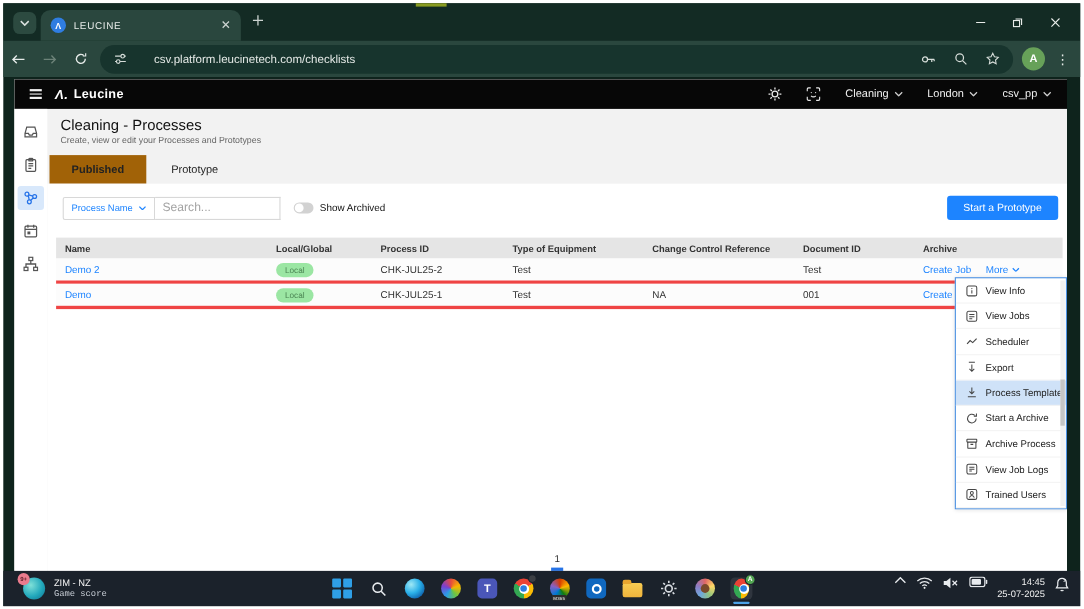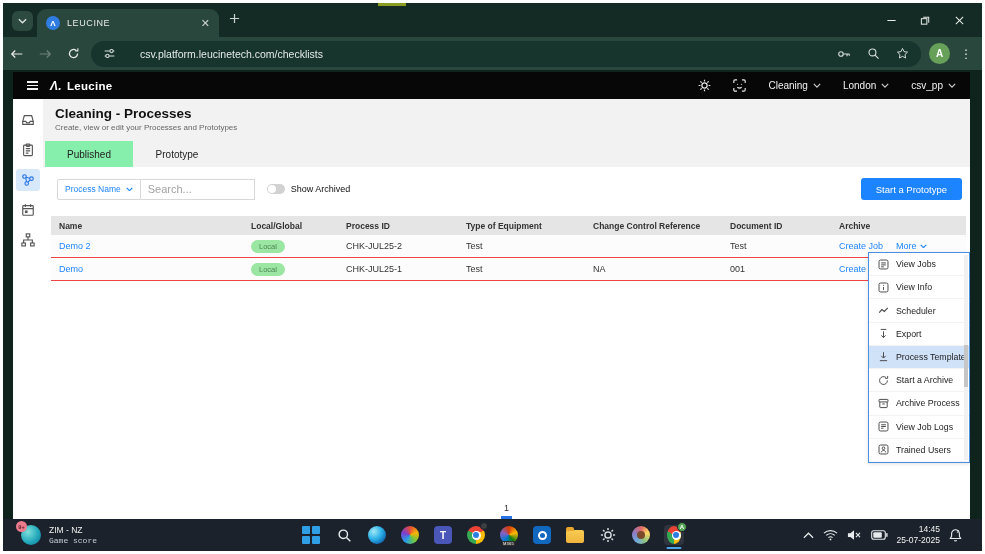--- a/index.html
+++ b/index.html
@@ -39,39 +39,39 @@
   .hdr-select { display:flex; align-items:center; gap:5px; font-size:10px; color:#f2f2f2; }
   .caret-sm { font-size:7px; color:#cfcfcf; }
 
   .app-body { flex:1; display:flex; min-height:0; }
   .sidebar { width:30px; background:#fff; padding-top:10px; display:flex; flex-direction:column; align-items:center; gap:8px; flex:0 0 auto; }
   .side-item { width:24px; height:22px; border-radius:3px; display:flex; align-items:center; justify-content:center; color:#555; }
   .side-item.active { background:#d8e8fb; color:#2472e8; }
 
   .main { flex:1; display:flex; flex-direction:column; min-width:0; position:relative; }
   .page-head { padding:7px 0 0 12px; }
-  .page-title { font-size:13.5px; font-weight:bold; color:#111; }
+  .page-title { font-size:13.5px; font-weight:normal; color:#111; }
   .page-sub { font-size:8px; color:#666; margin-top:2px; }
   .tabs { display:flex; margin-top:9px; padding-left:2px; flex:0 0 auto; }
   .tab-item { width:88px; height:26px; display:flex; align-items:center; justify-content:center; font-size:10px; color:#222; }
-  .tab-item.active { background:#86efac; font-weight:normal; }
+  .tab-item.active { background:#a16207; font-weight:bold; }
   .content { background:#fff; flex:1; display:flex; flex-direction:column; min-height:0; }
   .filter-row { display:flex; align-items:center; padding:11px 4px 10px 14px; flex:0 0 auto; }
   .field-select { height:21px; border:1px solid #d8d8d8; border-radius:2px 0 0 2px; display:flex; align-items:center; padding:0 7px; gap:5px; color:#1d84ff; font-size:8.5px; background:#fff; }
   .search-input { height:21px; width:114px; border:1px solid #d8d8d8; border-left:none; padding:0 7px; font-size:11px; color:#333; outline:none; }
   .search-input::placeholder { color:#a3a3a3; }
   .toggle { margin-left:12px; width:18px; height:10px; border-radius:5px; background:#d2d2d2; position:relative; flex:0 0 auto; }
   .toggle i { position:absolute; left:1px; top:1px; width:8px; height:8px; border-radius:50%; background:#fff; }
   .toggle-label { margin-left:6px; font-size:9px; color:#111; }
   .primary-btn { margin-left:auto; margin-right:4px; background:#1d84ff; color:#fff; font-size:9.5px; height:22px; padding:0 15px; border-radius:3px; display:flex; align-items:center; border:none; }
 
   .table { margin:6px 4px 0 8px; }
   .grid-row { display:grid; grid-template-columns:192px 95px 120px 127px 137px 109px 1fr; align-items:center; padding-left:8px; }
   .thead { background:#e5e5e5; height:19px; font-size:8.5px; font-weight:bold; color:#333; }
-  .trow { height:23px; background:#fcfcfc; border-bottom:1px solid #ef4444; font-size:9px; color:#333; }
+  .trow { height:23px; background:#fcfcfc; border-bottom:3px solid #ef4444; font-size:9px; color:#333; }
   .cell-link { color:#1d84ff; }
   .pill { display:inline-block; background:#9be6a3; color:#4b8553; font-size:7.5px; padding:2px 8px; border-radius:8px; }
   .actions-cell { display:flex; gap:13px; align-items:center; }
   .more-link { display:flex; align-items:center; gap:3px; color:#1d84ff; }
   .pager { margin-top:auto; align-self:center; display:flex; flex-direction:column; align-items:center; padding-bottom:0; }
   .pager-num { font-size:9px; color:#333; }
   .pager-bar { width:11px; height:3px; background:#2673e6; margin-top:3px; }
 
   .context-menu { position:absolute; right:0; top:153px; width:102px; height:211px; background:#fff; border:1px solid #4a90e2; display:flex; flex-direction:column; z-index:5; box-shadow:0 1px 4px rgba(0,0,0,.12); }
   .menu-item { flex:1; display:flex; align-items:center; gap:7px; padding-left:9px; font-size:8.8px; color:#222; border-bottom:1px solid #f3f3f3; position:relative; }
@@ -104,21 +104,21 @@
   .m365-tag { position:absolute; bottom:-2px; left:2px; background:#2d2d2d; color:#fff; font-size:4px; padding:0 1px; border-radius:1px; letter-spacing:.2px; }
   .outlook-i { width:18px; height:18px; border-radius:4px; background:#1068bf; display:flex; align-items:center; justify-content:center; }
   .outlook-i i { width:9px; height:9px; border:2px solid #fff; border-radius:50%; display:block; }
   .folder-i { position:relative; width:18px; height:13px; background:linear-gradient(#f8cc52,#f0b43c); border-radius:2px; margin-top:3px; }
   .folder-i::before { content:""; position:absolute; top:-3px; left:0; width:8px; height:4px; background:#e9a62f; border-radius:2px 2px 0 0; }
   .paint-i { background:conic-gradient(#e06666, #ffd966, #93c47d, #6fa8dc, #8e7cc3, #e06666); position:relative; }
   .paint-i::after { content:""; position:absolute; left:5px; top:5px; width:8px; height:8px; border-radius:50%; background:#7a4a2b; }
   .tb-active { background:rgba(255,255,255,.09); border-radius:4px; padding:3px; position:relative; }
   .badge-a { position:absolute; top:-3px; right:-3px; width:10px; height:10px; border-radius:50%; background:#53a653; border:1px solid #1b222b; color:#fff; font-size:6px; font-weight:bold; display:flex; align-items:center; justify-content:center; }
   .tb-underline { position:absolute; left:50%; transform:translateX(-50%); bottom:-4px; width:15px; height:2.5px; border-radius:2px; background:#4da3e8; }
-  .tb-right { position:absolute; right:20px; display:flex; align-items:center; gap:9px; color:#f2f2f2; }
+  .tb-right { position:absolute; right:10px; display:flex; align-items:flex-start; gap:9px; color:#f2f2f2; }
   .clock { text-align:right; font-size:8.5px; line-height:1.3; color:#f2f2f2; }
   svg { display:block; }
 </style>
 </head>
 <body>
 
 <div class="display">
 
   <div class="tabstrip">
     <div class="tab-search-btn">
@@ -362,31 +362,31 @@
           <div class="pager">
             <span class="pager-num">1</span>
             <span class="pager-bar"></span>
           </div>
         </div>
 
         <div class="context-menu">
           <div class="menu-item">
             <svg width="11" height="11" viewBox="0 0 14 14" fill="none" stroke="currentColor" stroke-width="1.2">
                 <rect x="1.3" y="1.3" width="11.4" height="11.4" rx="2"></rect>
-                <path d="M4 5h6M4 7.5h6M4 10h3.5"></path>
-              </svg>
-            <span>View Jobs</span>
-          </div>
-          <div class="menu-item">
-            <svg width="11" height="11" viewBox="0 0 14 14" fill="none" stroke="currentColor" stroke-width="1.2">
-                <rect x="1.3" y="1.3" width="11.4" height="11.4" rx="2"></rect>
                 <path d="M7 6.3V10"></path>
                 <circle cx="7" cy="4.2" r=".7" fill="currentColor" stroke="none"></circle>
               </svg>
             <span>View Info</span>
+          </div>
+          <div class="menu-item">
+            <svg width="11" height="11" viewBox="0 0 14 14" fill="none" stroke="currentColor" stroke-width="1.2">
+                <rect x="1.3" y="1.3" width="11.4" height="11.4" rx="2"></rect>
+                <path d="M4 5h6M4 7.5h6M4 10h3.5"></path>
+              </svg>
+            <span>View Jobs</span>
           </div>
           <div class="menu-item">
             <svg width="11" height="11" viewBox="0 0 14 14" fill="none" stroke="currentColor" stroke-width="1.3">
                 <path d="M1.5 9.8L5 5.8l3 2.4 4.5-4.6"></path>
               </svg>
             <span>Scheduler</span>
           </div>
           <div class="menu-item">
             <svg width="11" height="11" viewBox="0 0 14 14" fill="none" stroke="currentColor" stroke-width="1.2">
                 <path d="M3.5 1.8h7M7 4.2v8M4.2 9.4L7 12.2l2.8-2.8"></path>

